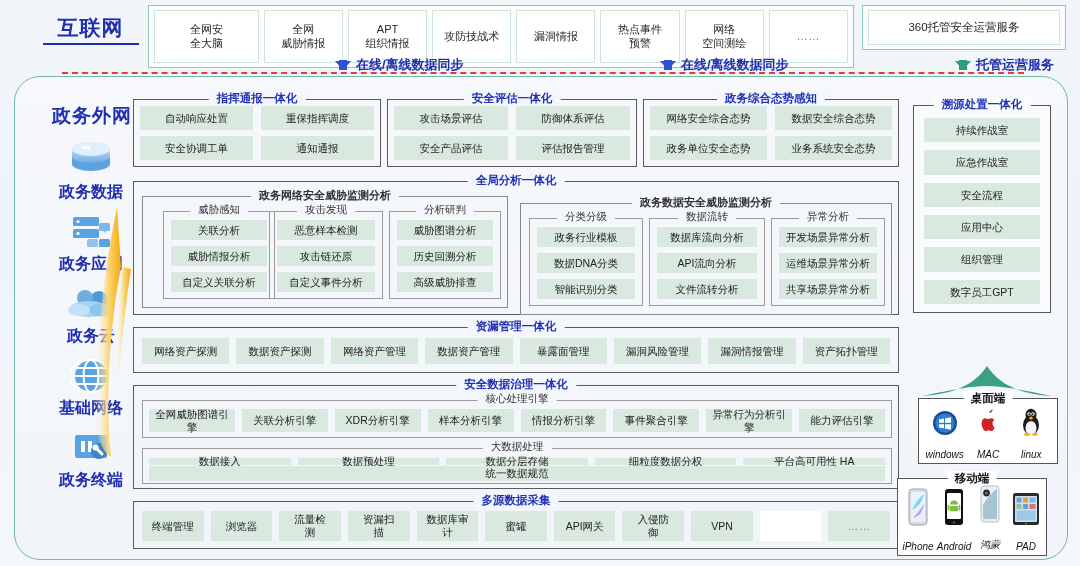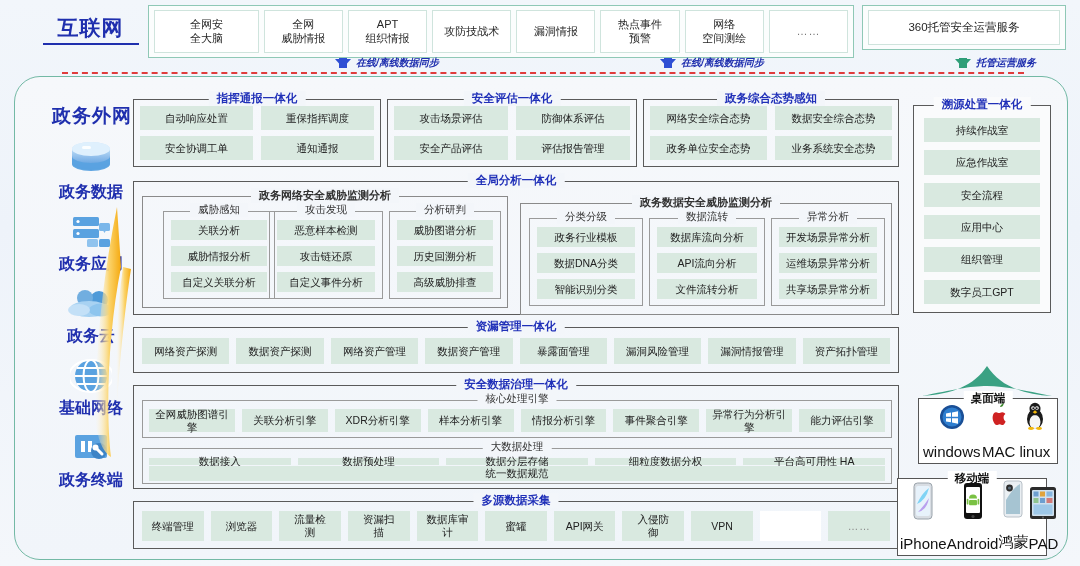--- a/index.html
+++ b/index.html
@@ -20,39 +20,39 @@
     text-align:center;
     font-family:"Liberation Serif","DejaVu Serif",serif;
   }
   .net-label::after{
     content:""; display:block; margin:1px auto 0; width:96px; height:2px; background:#1f2fae;
   }
   .top-box {
     position:absolute; border:1px solid #8fc8b6; background:#fbfdfd;
     display:flex; align-items:stretch; padding:4px 5px; gap:5px;
   }
-  .top-box.a { left:148px; top:5px; width:706px; height:53px; }
+  .top-box.a { left:148px; top:5px; width:706px; height:63px; }
   .top-box.b { left:862px; top:5px; width:204px; height:45px; }
   .top-cell {
     flex:1; border:1px solid #cfe4dd; background:#ffffff;
     display:flex; align-items:center; justify-content:center; text-align:center;
     font-size:11px; line-height:1.25; color:#262626; padding:1px 2px;
   }
   .top-cell.wide { flex:1.35; }
   .top-cell.plain { border:1px solid #cfe4dd; color:#777; letter-spacing:1px; }
   .top-cell.svc { font-size:11.5px; }
 
   
   .sync { position:absolute; top:56px; display:flex; align-items:center; gap:5px; }
   .sync .arw { width:0;height:0; }
   .arw-blue { border-left:8px solid transparent;border-right:8px solid transparent;border-top:9px solid #2f4fd4; position:relative; }
   .arw-blue::before{content:"";position:absolute;left:-4px;top:-10px;width:8px;height:10px;background:#2f4fd4;}
   .arw-green { border-left:8px solid transparent;border-right:8px solid transparent;border-top:9px solid #2f9e78; position:relative; }
   .arw-green::before{content:"";position:absolute;left:-4px;top:-10px;width:8px;height:10px;background:#2f9e78;}
-  .sync .lbl { font-size:10px; font-weight:bold; color:#1f2fae; white-space:nowrap;font-style:italic; }
+  .sync .lbl { font-size:13px; font-weight:bold; color:#1f2fae; white-space:nowrap; }
   .sync.s1 { left:335px; }
   .sync.s2 { left:660px; }
   .sync.s3 { left:955px; }
   .sync.s3 .lbl { color:#1f2fae; }
   .dash {
     position:absolute; left:62px; top:72px; width:962px; height:0;
     border-top:2px dashed #e03c3c;
   }
 
   
@@ -108,21 +108,21 @@
 
   .dev-box { position:absolute; border:1px solid #555; background:#fff; }
   .dev-box > .ttl {
     position:absolute; top:-8px; left:50%; transform:translateX(-50%);
     background:#fff; padding:0 7px; font-size:11.5px; font-weight:bold; color:#111;
     white-space:nowrap;
   }
   .dev-row { position:absolute; inset:8px 4px 3px 4px; display:flex; }
   .dev { flex:1; display:flex; flex-direction:column; align-items:center; justify-content:flex-end; }
   .dev .gi { height:40px; display:flex; align-items:flex-end; justify-content:center; }
-  .dev .nm { font-size:15px; color:#111; margin-top:13px; white-space:nowrap; }
+  .dev .nm { font-size:10px; color:#111; margin-top:13px; white-space:nowrap;font-style:italic; }
 
   .greenarrow { position:absolute; left:922px; top:364px; width:130px; height:34px; }
   svg { display:block; }
 </style>
 </head>
 <body>
 
 <div class="top-band">
   <div class="net-label">互联网</div>
 

